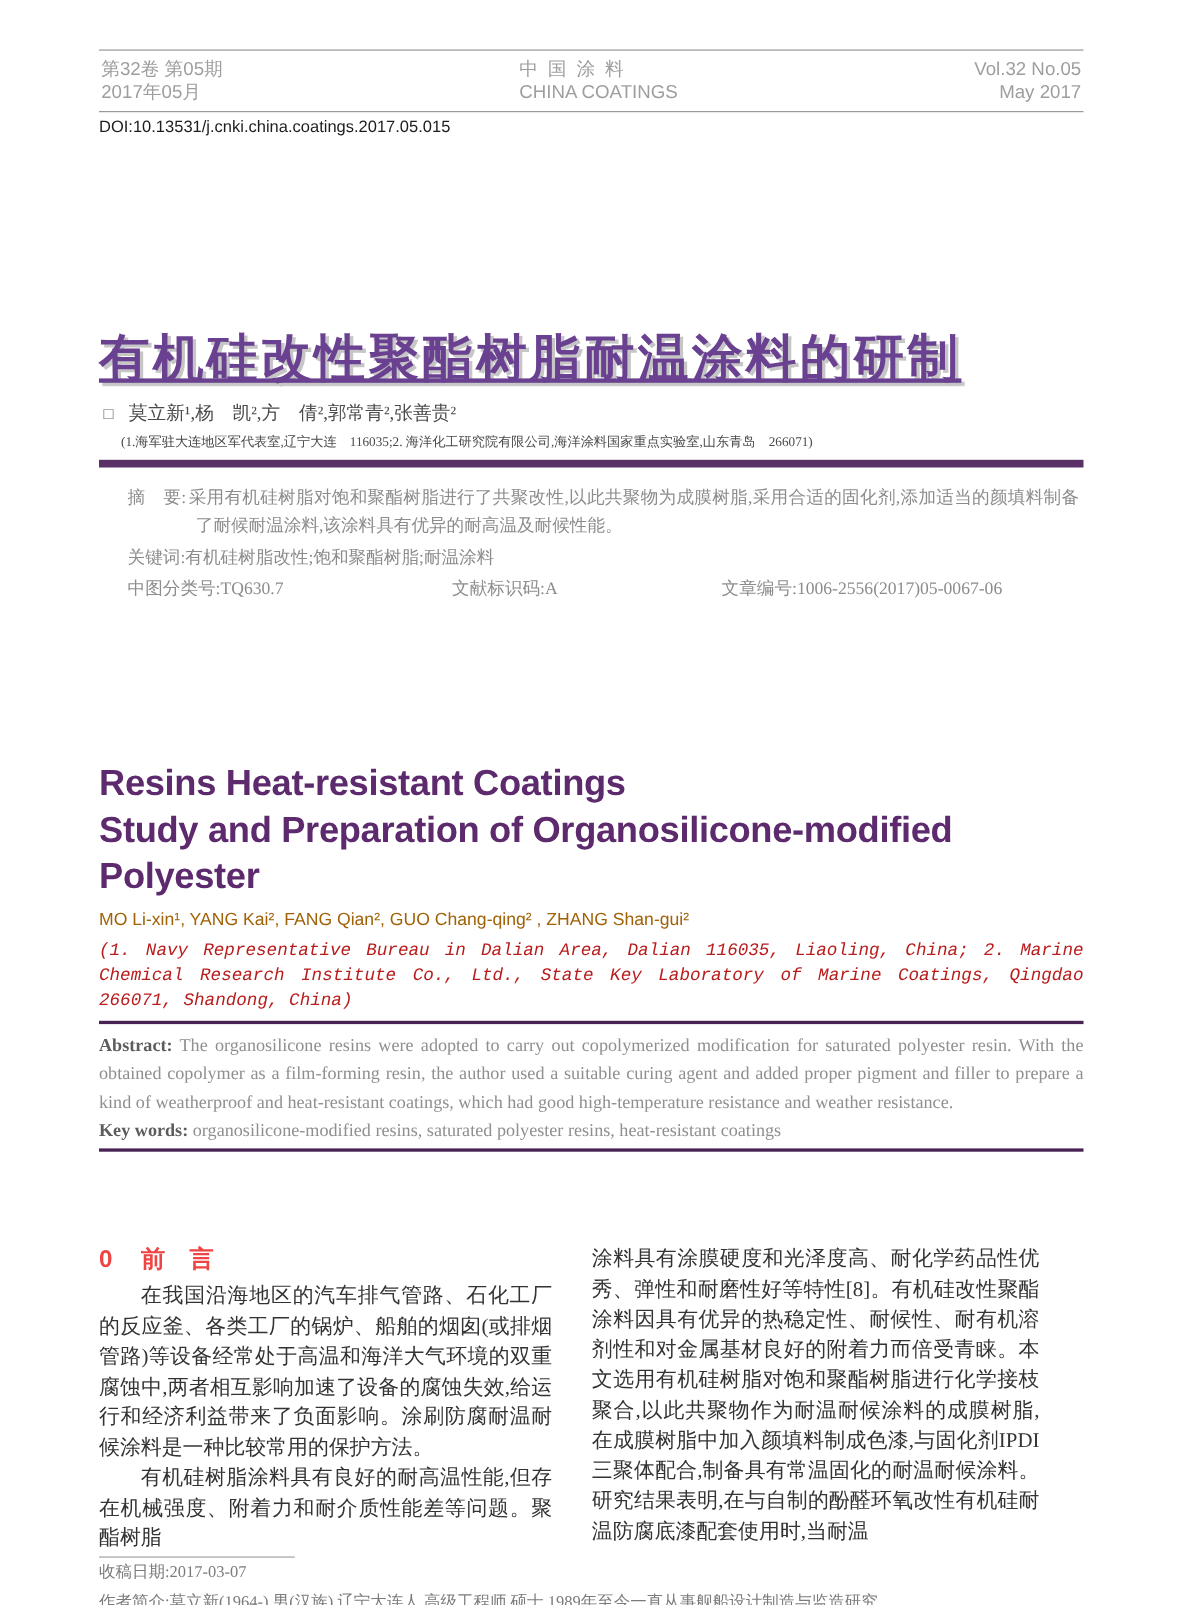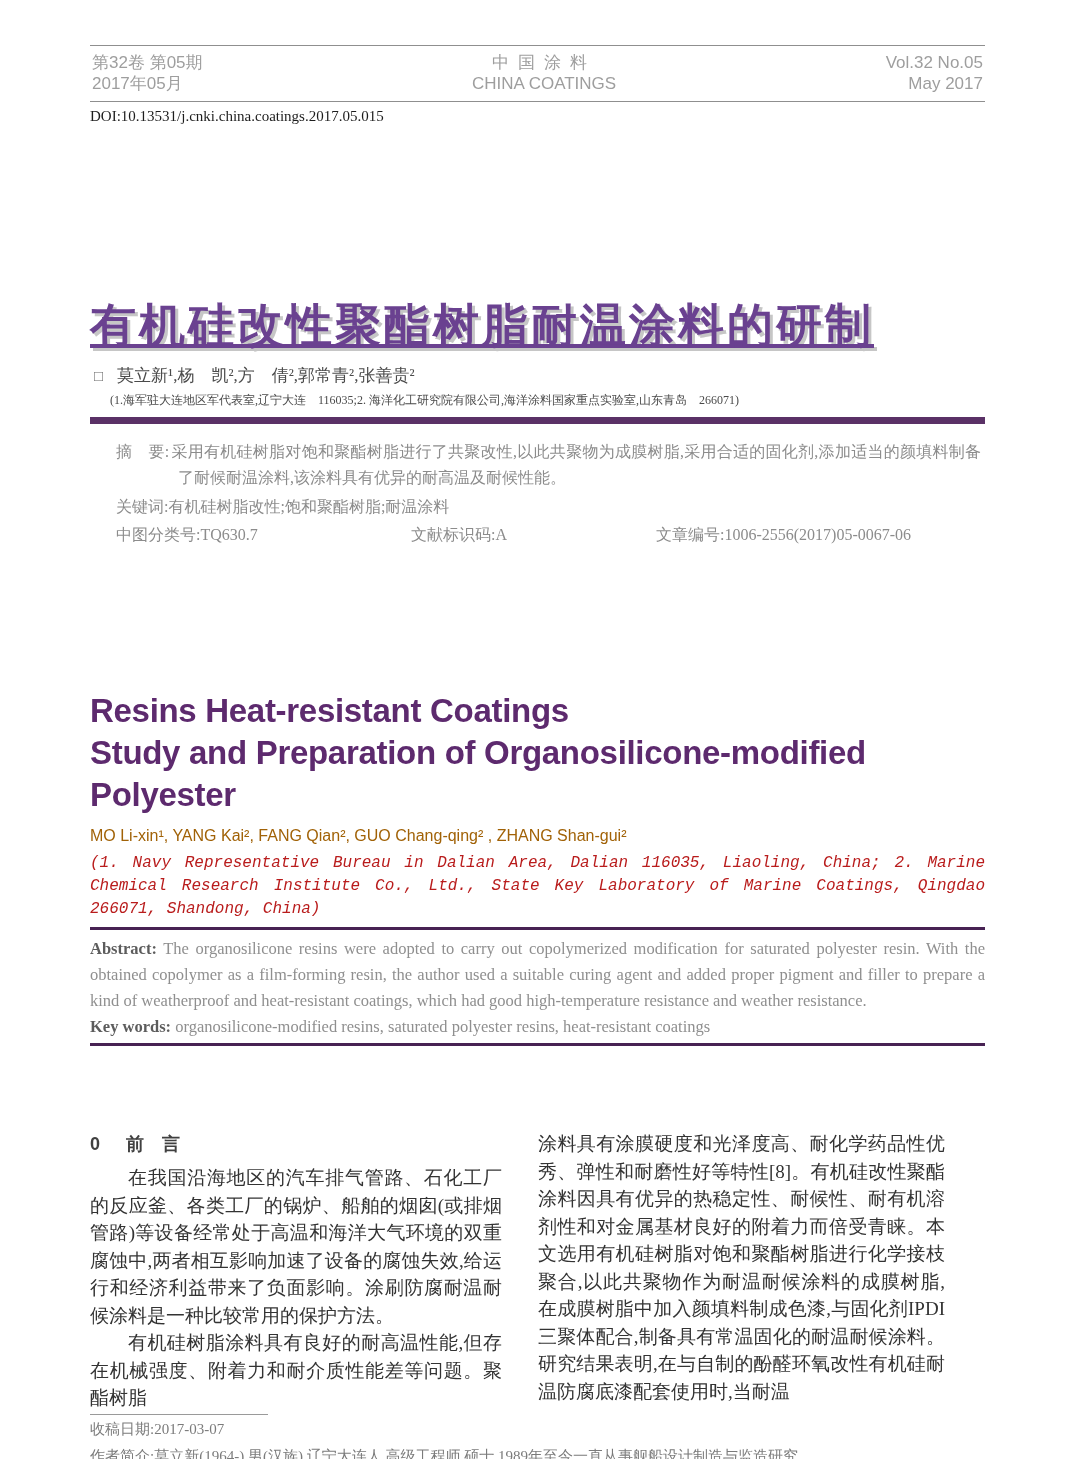--- a/index.html
+++ b/index.html
@@ -24,29 +24,29 @@
     padding: 6px 2px 7px 2px;
     display: flex;
     justify-content: space-between;
     align-items: center;
     color: #9e9e9e;
     font-family: "Liberation Sans", "DejaVu Sans", sans-serif;
     font-size: 17px;
     line-height: 21px;
   }
   .jheader .col-left   { text-align: left;  }
-  .jheader .col-center { text-align: center; }
+  .jheader .col-center { text-align: left; }
   .jheader .col-right  { text-align: right; }
   .jheader .cn-name { letter-spacing: 9px; }
   .doi-line {
     margin-top: 4px;
     font-size: 15px;
     line-height: 20px;
     color: #1d1d1d;
-    font-family: Liberation Serif, serif;
+    font-family: Liberation Sans, sans-serif;
   }
 
   
   .title-cn {
     margin-top: 170px;
     font-family: "Liberation Sans", "DejaVu Sans", sans-serif;
     font-weight: bold;
     font-size: 46px;
     line-height: 58px;
     letter-spacing: 3px;
@@ -161,23 +161,23 @@
   .columns {
     margin-top: 84px;
     display: flex;
   }
   .col-l { width: 412px; }
   .col-gap { width: 36px; }
   .col-r { width: 407px; }
   .sec-heading {
     font-family: "Liberation Sans", "DejaVu Sans", sans-serif;
     font-weight: bold;
-    font-size: 18px;
+    font-size: 22px;
     line-height: 28px;
-    color: #404040;
+    color: #ef4444;
     margin-bottom: 6px;
   }
   .sec-heading .num { margin-right: 26px; }
   .sec-heading .ttl { letter-spacing: 0; }
   .body-p {
     font-size: 19px;
     line-height: 27.5px;
     text-align: justify;
     color: #333333;
     text-indent: 2em;

